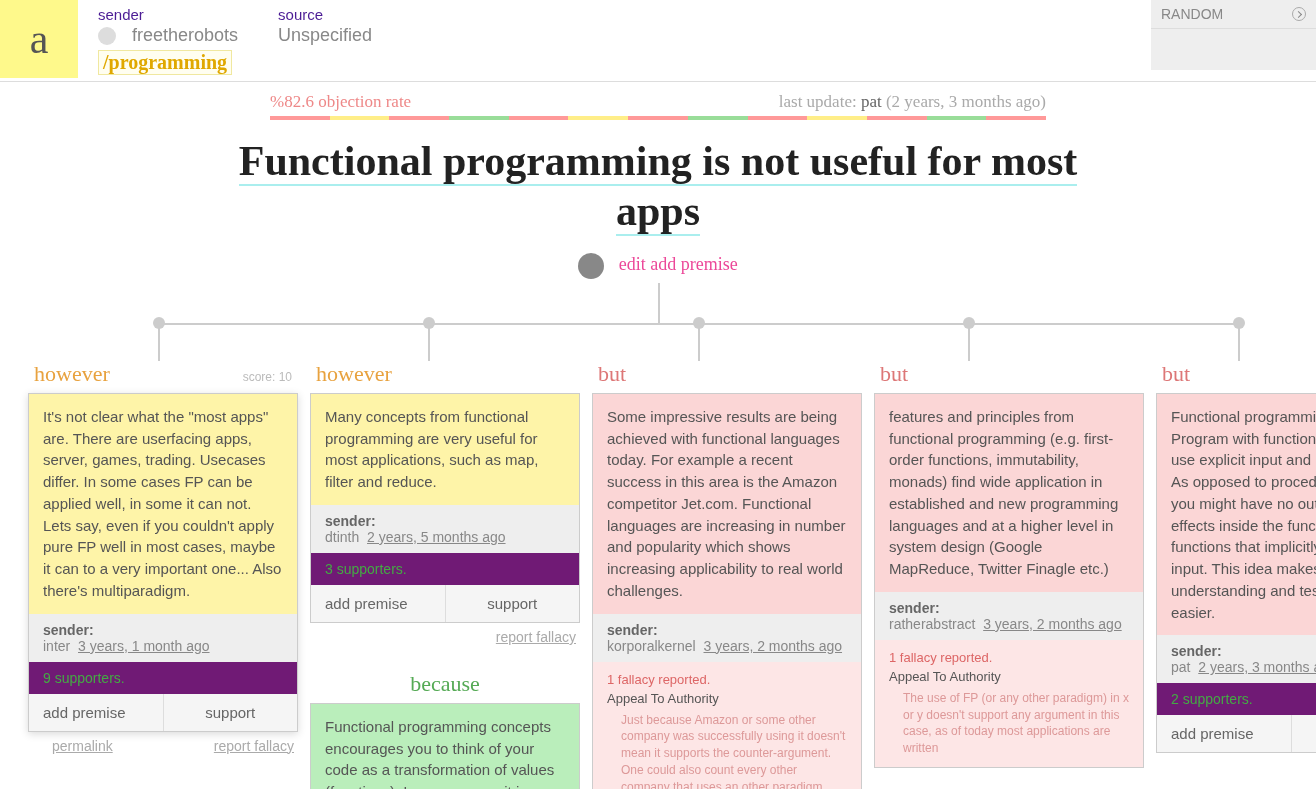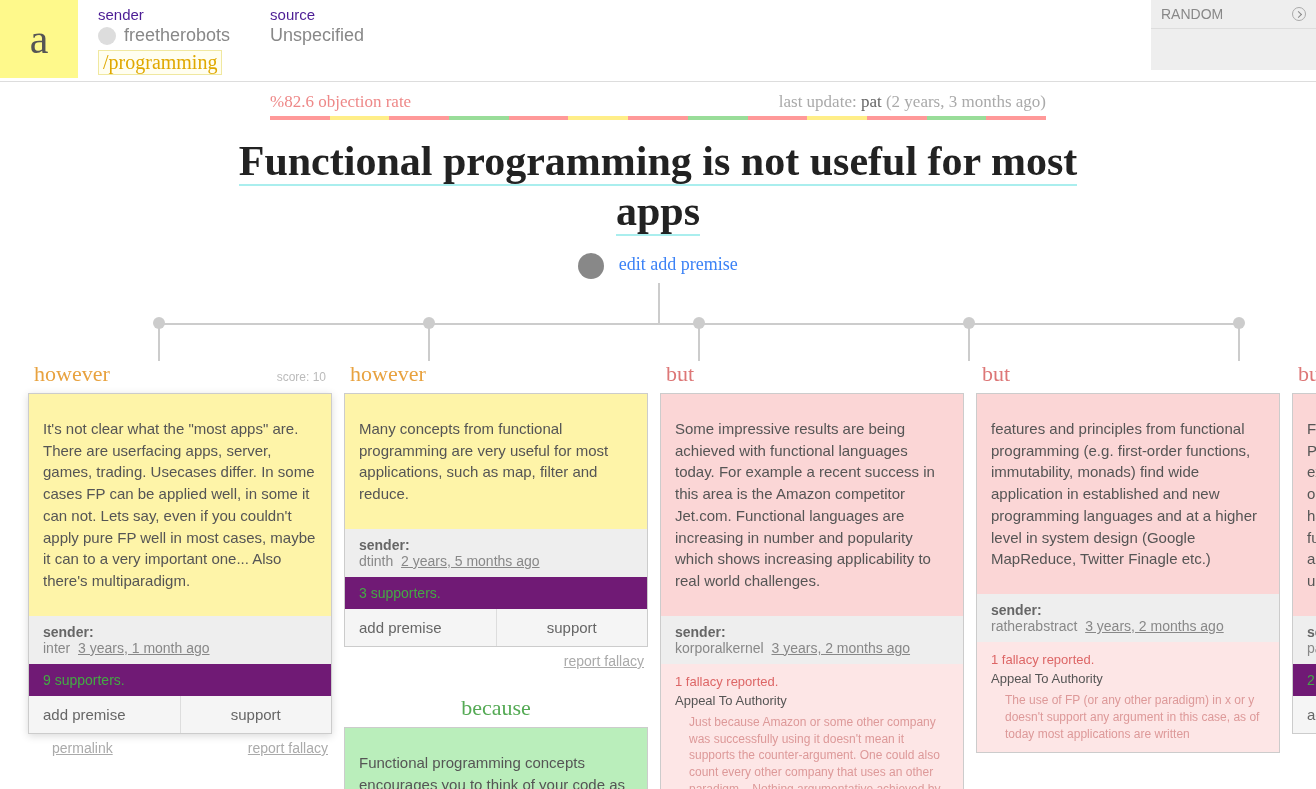--- a/index.html
+++ b/index.html
@@ -2,23 +2,23 @@
 <html><head>
 <meta charset="utf-8">
 <style>
 * { box-sizing: border-box; margin: 0; padding: 0; }
 body { font-family: "Helvetica Neue", Arial, sans-serif; background: #fff; overflow-x: hidden; }
 
 .header { display: flex; align-items: flex-start; border-bottom: 1px solid #ddd; position: relative; height: 82px; }
 .logo { width: 78px; height: 78px; background: #fef98b; display: flex; align-items: center; justify-content: center; font-family: Georgia, serif; font-size: 42px; color: #555; margin-right: 20px; }
 .meta-col { margin-right: 40px; padding-top: 6px; }
 .meta-label { color: #4c1d95; font-size: 15px; margin-bottom: 2px; }
-.meta-val { color: #888; font-size: 18px; display: flex; align-items: center; gap: 8px; }
+.meta-val { color: #888; font-size: 18px; display: flex; align-items: center; gap: 16px; }
 .avatar { width: 18px; height: 18px; border-radius: 50%; background: #ddd; display: inline-block; }
-.topic-tag { color: #e0a800; background: #fffef0; border: 1px solid #f0e8a0; padding: 0 4px; font-family: Georgia, serif; font-size: 20px; margin-top: 4px; display: inline-block; }
+.topic-tag { color: #e0a800; background: #fffef0; border: 1px solid #f0e8a0; padding: 0 4px; font-family: Georgia, serif; font-size: 20px; margin-top: 4px; display: inline-block; font-weight: bold; }
 .header-right { margin-left: auto; display: flex; padding-top: 6px; }
 .header-right-col { text-align: center; margin: 0 14px; }
 .header-right-col .meta-label { margin-bottom: 6px; }
 .icon-row { display: flex; gap: 6px; justify-content: center; }
 .mini-icon { width: 18px; height: 18px; position: relative; }
 .tree-icon::before { content: ""; position: absolute; width: 12px; height: 2px; background: #666; top: 4px; left: 3px; }
 .tree-icon::after { content: ""; position: absolute; width: 2px; height: 10px; background: #666; top: 4px; left: 8px; box-shadow: 4px 6px 0 #666, -4px 6px 0 #666; }
 .list-icon::before { content: ""; position: absolute; width: 3px; height: 3px; background: #666; top: 3px; left: 2px; box-shadow: 0 5px 0 #666, 0 10px 0 #666; }
 .list-icon::after { content: ""; position: absolute; width: 10px; height: 2px; background: #666; top: 3px; left: 7px; box-shadow: 0 5px 0 #666, 0 10px 0 #666; }
 .fb-icon { background: #3b5998; color: #fff; font-weight: bold; font-size: 15px; text-align: center; line-height: 20px; width: 18px; height: 20px; }
@@ -32,39 +32,39 @@
 
 .stats-bar { display: flex; justify-content: space-between; padding: 10px 270px 4px; font-family: Georgia, serif; font-size: 17px; }
 .obj-rate { color: #e88; }
 .update { color: #aaa; }
 .update .who { color: #666; }
 .color-strip { height: 4px; margin: 0 270px; display: flex; }
 .color-strip div { flex: 1; }
 
 .title { text-align: center; font-family: Georgia, "Times New Roman", serif; font-size: 42px; color: #222; padding: 16px 200px 8px; line-height: 1.2; }
 .title span.u1 { border-bottom: 2px solid #aee; }
-.actions-row { text-align: center; margin-top: 8px; font-family: Georgia, serif; color: #3b82f6; font-size: 18px; }
+.actions-row { text-align: center; margin-top: 8px; font-family: Georgia, serif; color: #ec4899; font-size: 18px; }
 .root-dot { width: 26px; height: 26px; background: #888; border-radius: 50%; display: inline-block; vertical-align: middle; margin-right: 10px; }
 
 .connector-wrap { position: relative; height: 70px; margin-top: 12px; }
 .vline-root { position: absolute; left: 50%; top: -8px; width: 2px; height: 40px; background: #ccc; }
 .hline { position: absolute; top: 32px; height: 2px; background: #ccc; }
 .vline-child { position: absolute; top: 32px; width: 2px; height: 38px; background: #ccc; }
 .node-dot { position: absolute; top: 26px; width: 12px; height: 12px; background: #ccc; border-radius: 50%; margin-left: -5px; }
 
 .cards { display: flex; gap: 12px; padding: 0 28px; align-items: flex-start; }
-.card-col { width: 304px; flex-shrink: 0; }
+.card-col { width: 270px; flex-shrink: 0; }
 .card-head { display: flex; justify-content: space-between; align-items: baseline; padding: 0 6px 6px; }
 .rel-however { color: #e8a23f; font-family: Georgia, serif; font-size: 22px; }
 .rel-but { color: #d77; font-family: Georgia, serif; font-size: 22px; }
 .rel-because { color: #5a5; font-family: Georgia, serif; font-size: 22px; }
 .score { color: #bbb; font-size: 12px; }
 .card { border: 1px solid #ccc; }
 .card.highlight { box-shadow: 0 2px 8px rgba(0,0,0,0.15); }
-.card-body { padding: 24px 14px; font-size: 15px; line-height: 1.45; color: #555; }
+.card-body { padding: 12px 14px; font-size: 15px; line-height: 1.45; color: #555; }
 .bg-yellow { background: #fef4a8; }
 .bg-pink { background: #fbd6d6; }
 .bg-green { background: #baeebb; }
 .card-meta { background: #eee; padding: 8px 14px; font-size: 14px; color: #888; }
 .card-meta b { color: #666; }
 .card-meta a { color: #888; text-decoration: underline; }
 .supporters { background: #701a75; color: #4a4; padding: 8px 14px; font-size: 14px; }
 .card-actions { display: flex; background: #f5f5f5; }
 .card-actions div { flex: 1; padding: 10px 14px; color: #666; font-size: 15px; border-right: 1px solid #ddd; }
 .card-actions div:last-child { border: none; text-align: center; }

